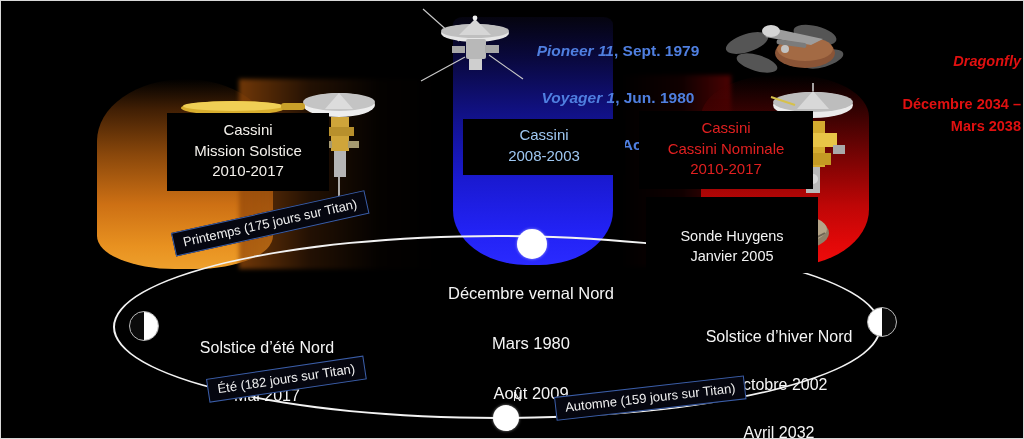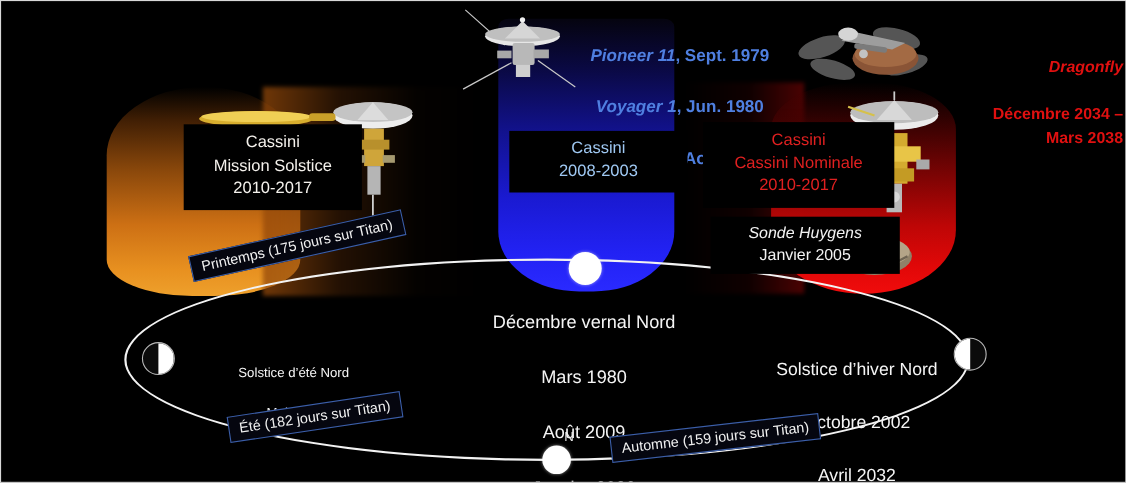--- a/index.html
+++ b/index.html
@@ -125,29 +125,29 @@
     color:#9fc8f2;font-size:15px;
   }
   #cassini-nominal-box{
     left:638px;top:110px;width:162px;padding:7px 6px 9px;
     color:#e02020;font-size:15px;
   }
   #huygens-box{
     left:645px;top:196px;width:160px;padding:5px 6px 7px;
     color:#f2f2f2;font-size:14.5px;
   }
-  #huygens-box .it{font-style:italic;}
+  #huygens-box .it{margin-top:24px;}
 
   #equinox-center-text{
     left:425px;top:255px;width:210px;
     color:#f5f5f5;font-size:16.5px;line-height:1.52;
   }
   #summer-text{
     left:168px;top:311px;width:196px;
-    color:#f5f5f5;font-size:12px;line-height:1.5;
+    color:#f5f5f5;font-size:16px;line-height:1.5;
   }
   #winter-text{
     left:681px;top:300px;width:194px;
     color:#f5f5f5;font-size:16px;line-height:1.5;
   }
 
   
   .ribbon{
     position:absolute;background:#05060f;border:1px solid #3b5ea8;
     color:#f0f0f0;font-size:13px;padding:3px 9px 4px;white-space:nowrap;

